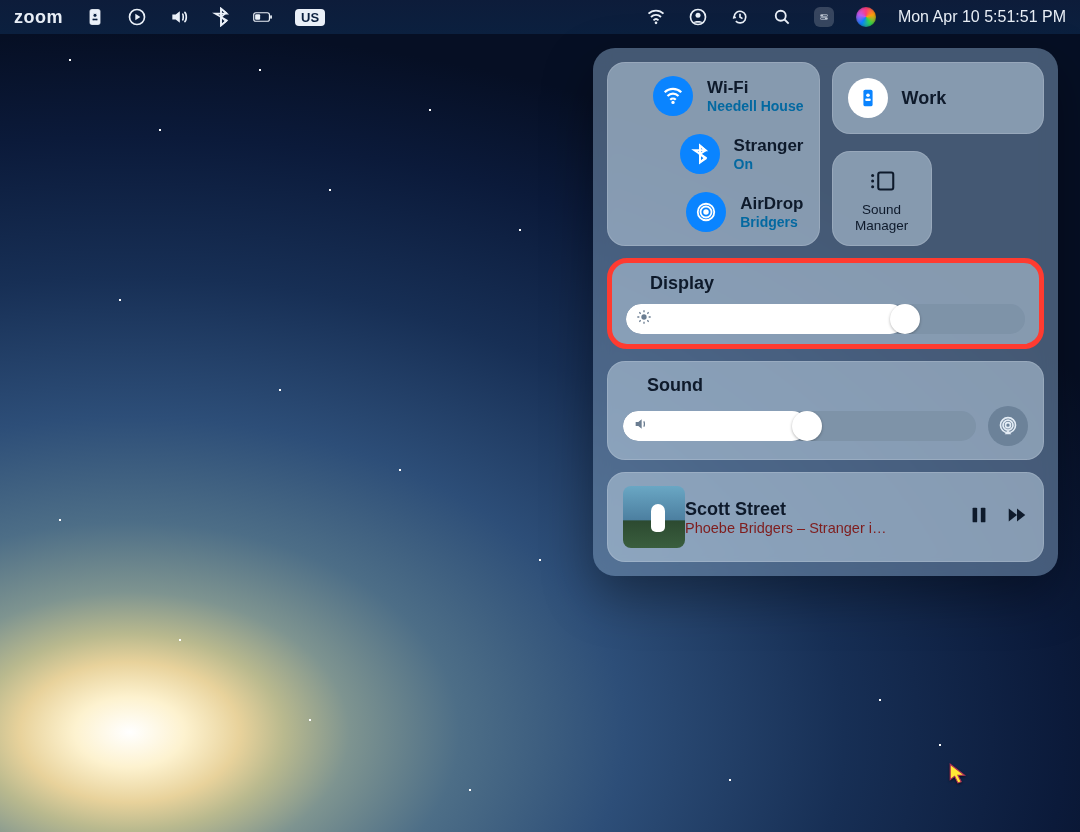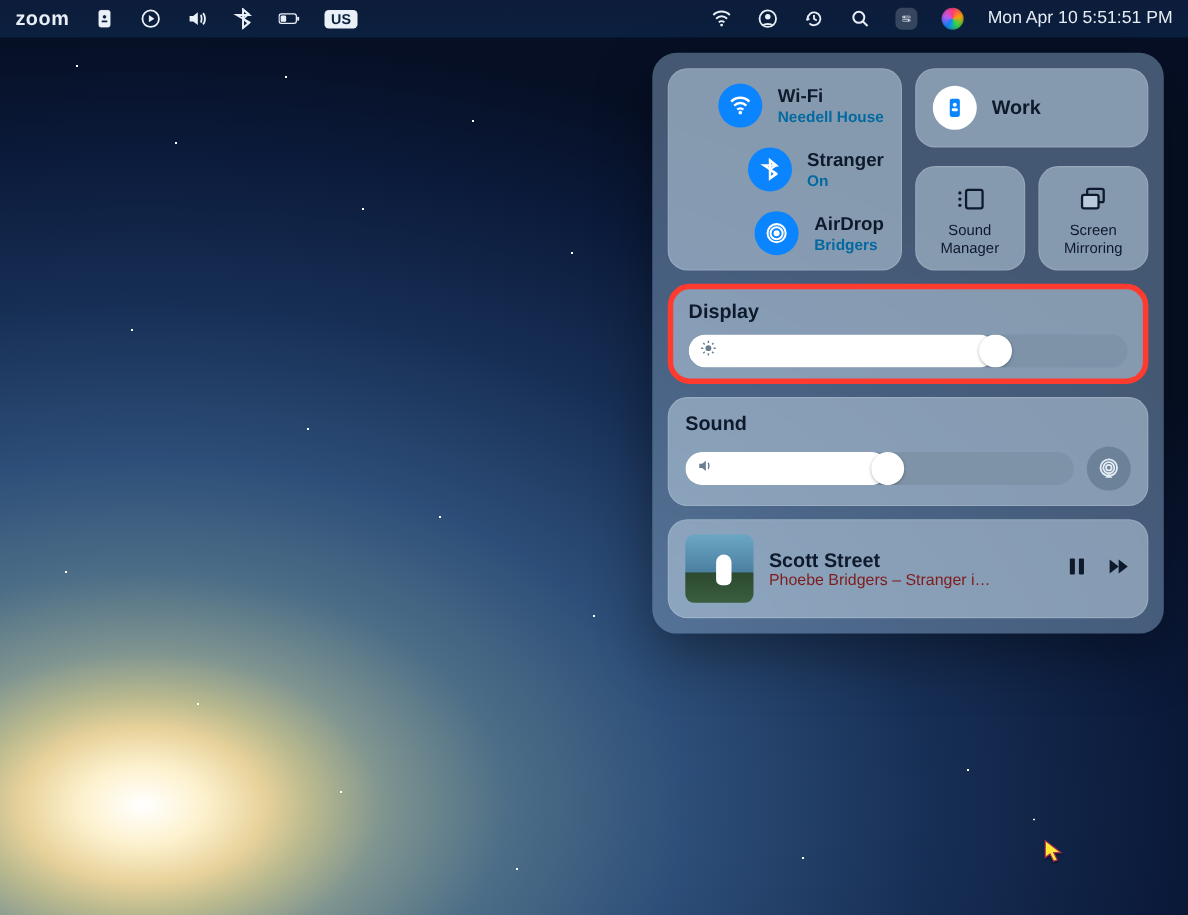--- a/index.html
+++ b/index.html
@@ -76,36 +76,36 @@
   .focus .ico-circle { background:#fff; }
   .focus .ico-circle svg { fill:#0a84ff; }
   .focus .t1 { font-weight:700; font-size:18px; }
 
   .mini-row { display:grid; grid-template-columns:1fr 1fr; gap:12px; }
   .mini { display:flex; flex-direction:column; align-items:center; justify-content:center; gap:6px; padding:12px 6px 10px; }
   .mini svg { width:30px; height:30px; stroke:#0e1a2b; fill:none; stroke-width:2.2; }
   .mini .lbl { font-size:13.5px; text-align:center; line-height:1.15; }
 
   .section.full { grid-column: 1 / -1; }
-  .sec-title { font-weight:700; font-size:18px; margin-bottom:10px; }
+  .sec-title { font-weight:700; font-size:18px; margin-bottom:10px;margin-left:24px; }
   .slider-wrap { display:flex; align-items:center; gap:12px; }
   .slider {
     position:relative; flex:1; height:30px; border-radius:15px;
     background:#7e93a8; overflow:hidden;
   }
   .slider .fill { position:absolute; left:0; top:0; bottom:0; background:#fff; border-radius:15px; }
   .slider .thumb { position:absolute; top:50%; width:30px; height:30px; margin-left:-15px; margin-top:-15px; background:#fff; border-radius:50%; box-shadow:0 1px 3px rgba(0,0,0,.3); }
   .slider .glyph { position:absolute; left:10px; top:50%; transform:translateY(-50%); }
   .slider .glyph svg { width:16px; height:16px; fill:#6b7d91; }
   .airplay-btn { width:40px; height:40px; border-radius:50%; background:#6c8299; display:flex; align-items:center; justify-content:center; }
   .airplay-btn svg { width:20px; height:20px; fill:none; stroke:#e3ecf5; stroke-width:2; }
 
   .highlight-red { border:5px solid #ff3b30; border-radius:20px; padding:10px 14px; grid-column:1/-1; background: rgba(190,208,225,0.55);}
 
-  .media { grid-column:1/-1; display:flex; align-items:center; gap:14px; }
+  .media { grid-column:1/-1; display:flex; align-items:center; }
   .art { width:62px; height:62px; border-radius:8px; background:linear-gradient(#6aa7c4,#4c7fa0 55%,#2c4a30 56%,#3a5e3e); position:relative; overflow:hidden; }
   .art::after{content:"";position:absolute;left:28px;top:18px;width:14px;height:28px;background:#fff;border-radius:7px 7px 5px 5px;}
   .media .txt { flex:1; min-width:0; }
   .media .song { font-weight:700; font-size:18px; white-space:nowrap; overflow:hidden; text-overflow:ellipsis;}
   .media .artist { font-size:14.5px; color:#7f1d1d; white-space:nowrap; overflow:hidden; text-overflow:ellipsis;}
   .media .ctrls { display:flex; gap:16px; align-items:center; }
   .media .ctrls svg { width:22px; height:22px; fill:#0e1a2b; }
 
   
   .cursor { position:absolute; }
@@ -249,28 +249,20 @@
   <div class="mini-row">
     <div class="tile mini">
       <svg viewBox="0 0 32 32">
           <rect x="12" y="7" width="16" height="18" rx="2"></rect>
           <circle cx="6" cy="10" r="1.6" fill="#0e1a2b" stroke="none"></circle>
           <circle cx="6" cy="16" r="1.6" fill="#0e1a2b" stroke="none"></circle>
           <circle cx="6" cy="22" r="1.6" fill="#0e1a2b" stroke="none"></circle>
         </svg>
       <div class="lbl" style="white-space:pre-line">Sound
 Manager</div>
-    </div>
-    <div class="tile mini">
-      <svg viewBox="0 0 32 32">
-          <rect x="10" y="6" width="16" height="13" rx="2"></rect>
-          <rect x="5" y="12" width="16" height="13" rx="2" fill="#b8cadb"></rect>
-        </svg>
-      <div class="lbl" style="white-space:pre-line">Screen
-Mirroring</div>
     </div>
   </div>
 
   <div class="highlight-red">
     <div class="sec-title">Display</div>
     <div class="slider-wrap">
       <div class="slider">
         <div class="fill" id="bright-fill" style="width: 70%;"></div>
         <span class="glyph">
           <svg viewBox="0 0 24 24">

